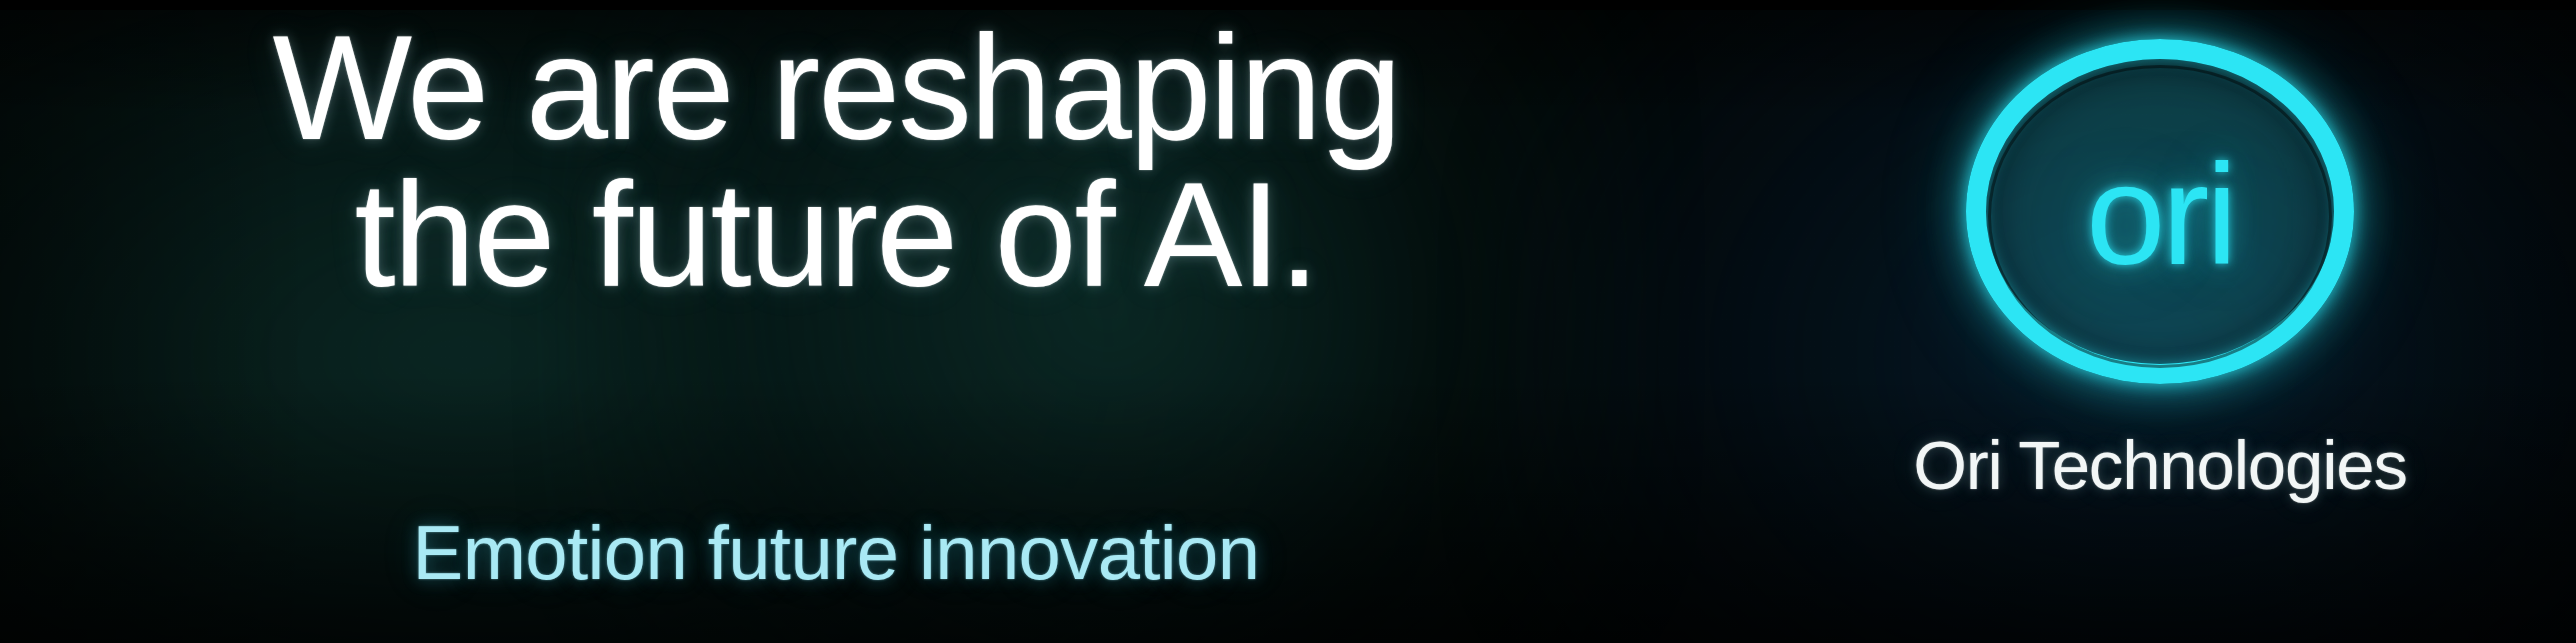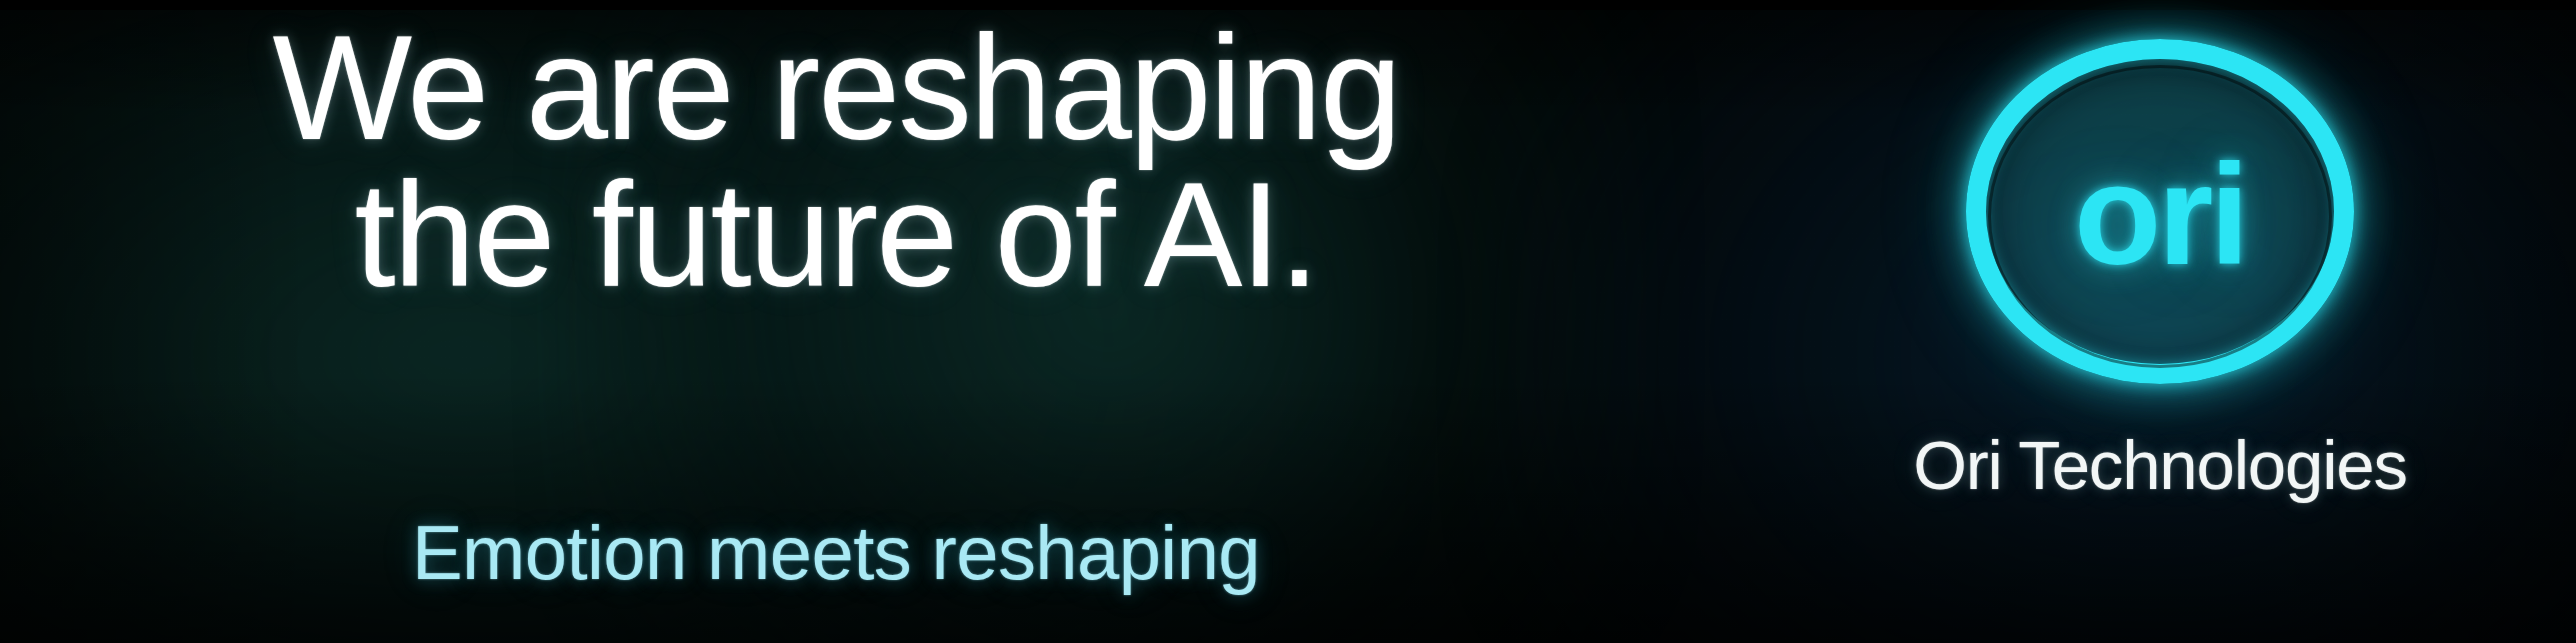--- a/index.html
+++ b/index.html
@@ -185,21 +185,21 @@
     pointer-events: none;
   }
   .logo-word {
     position: absolute;
     left: 0; right: 0;
     top: 50%;
     transform: translateY(-48%);
     text-align: center;
     color: #2ce5f4;
     font-size: 143px;
-    font-weight: 700;
+    font-weight: 400;
     letter-spacing: -3.6px;
     line-height: 1;
     text-shadow:
       0 0 9.6px rgba(44,229,244,0.85),
       0 0 31px rgba(44,229,244,0.45),
       0 0 66px rgba(30,190,215,0.25);
   }
 
   .brand-name {
     position: absolute;
@@ -229,21 +229,21 @@
   <div class="bg-blue-right"></div>
   <div class="bg-noise"></div>
   <div class="bg-vignette"></div>
   <div class="top-black-band"></div>
 
   <div class="headline-block">
     <div class="headline-line l1">We are reshaping</div>
     <div class="headline-line l2">the future of AI.</div>
   </div>
 
-  <div class="tagline">Emotion meets reshaping</div>
+  <div class="tagline">Emotion future innovation</div>
 
   <div class="brand-column">
 
     <div class="logo-wrap">
       <div class="logo-glow"></div>
       <div class="logo-ring"></div>
       <div class="logo-word">ori</div>
     </div>
 
     <div class="brand-name">Ori Technologies</div>

